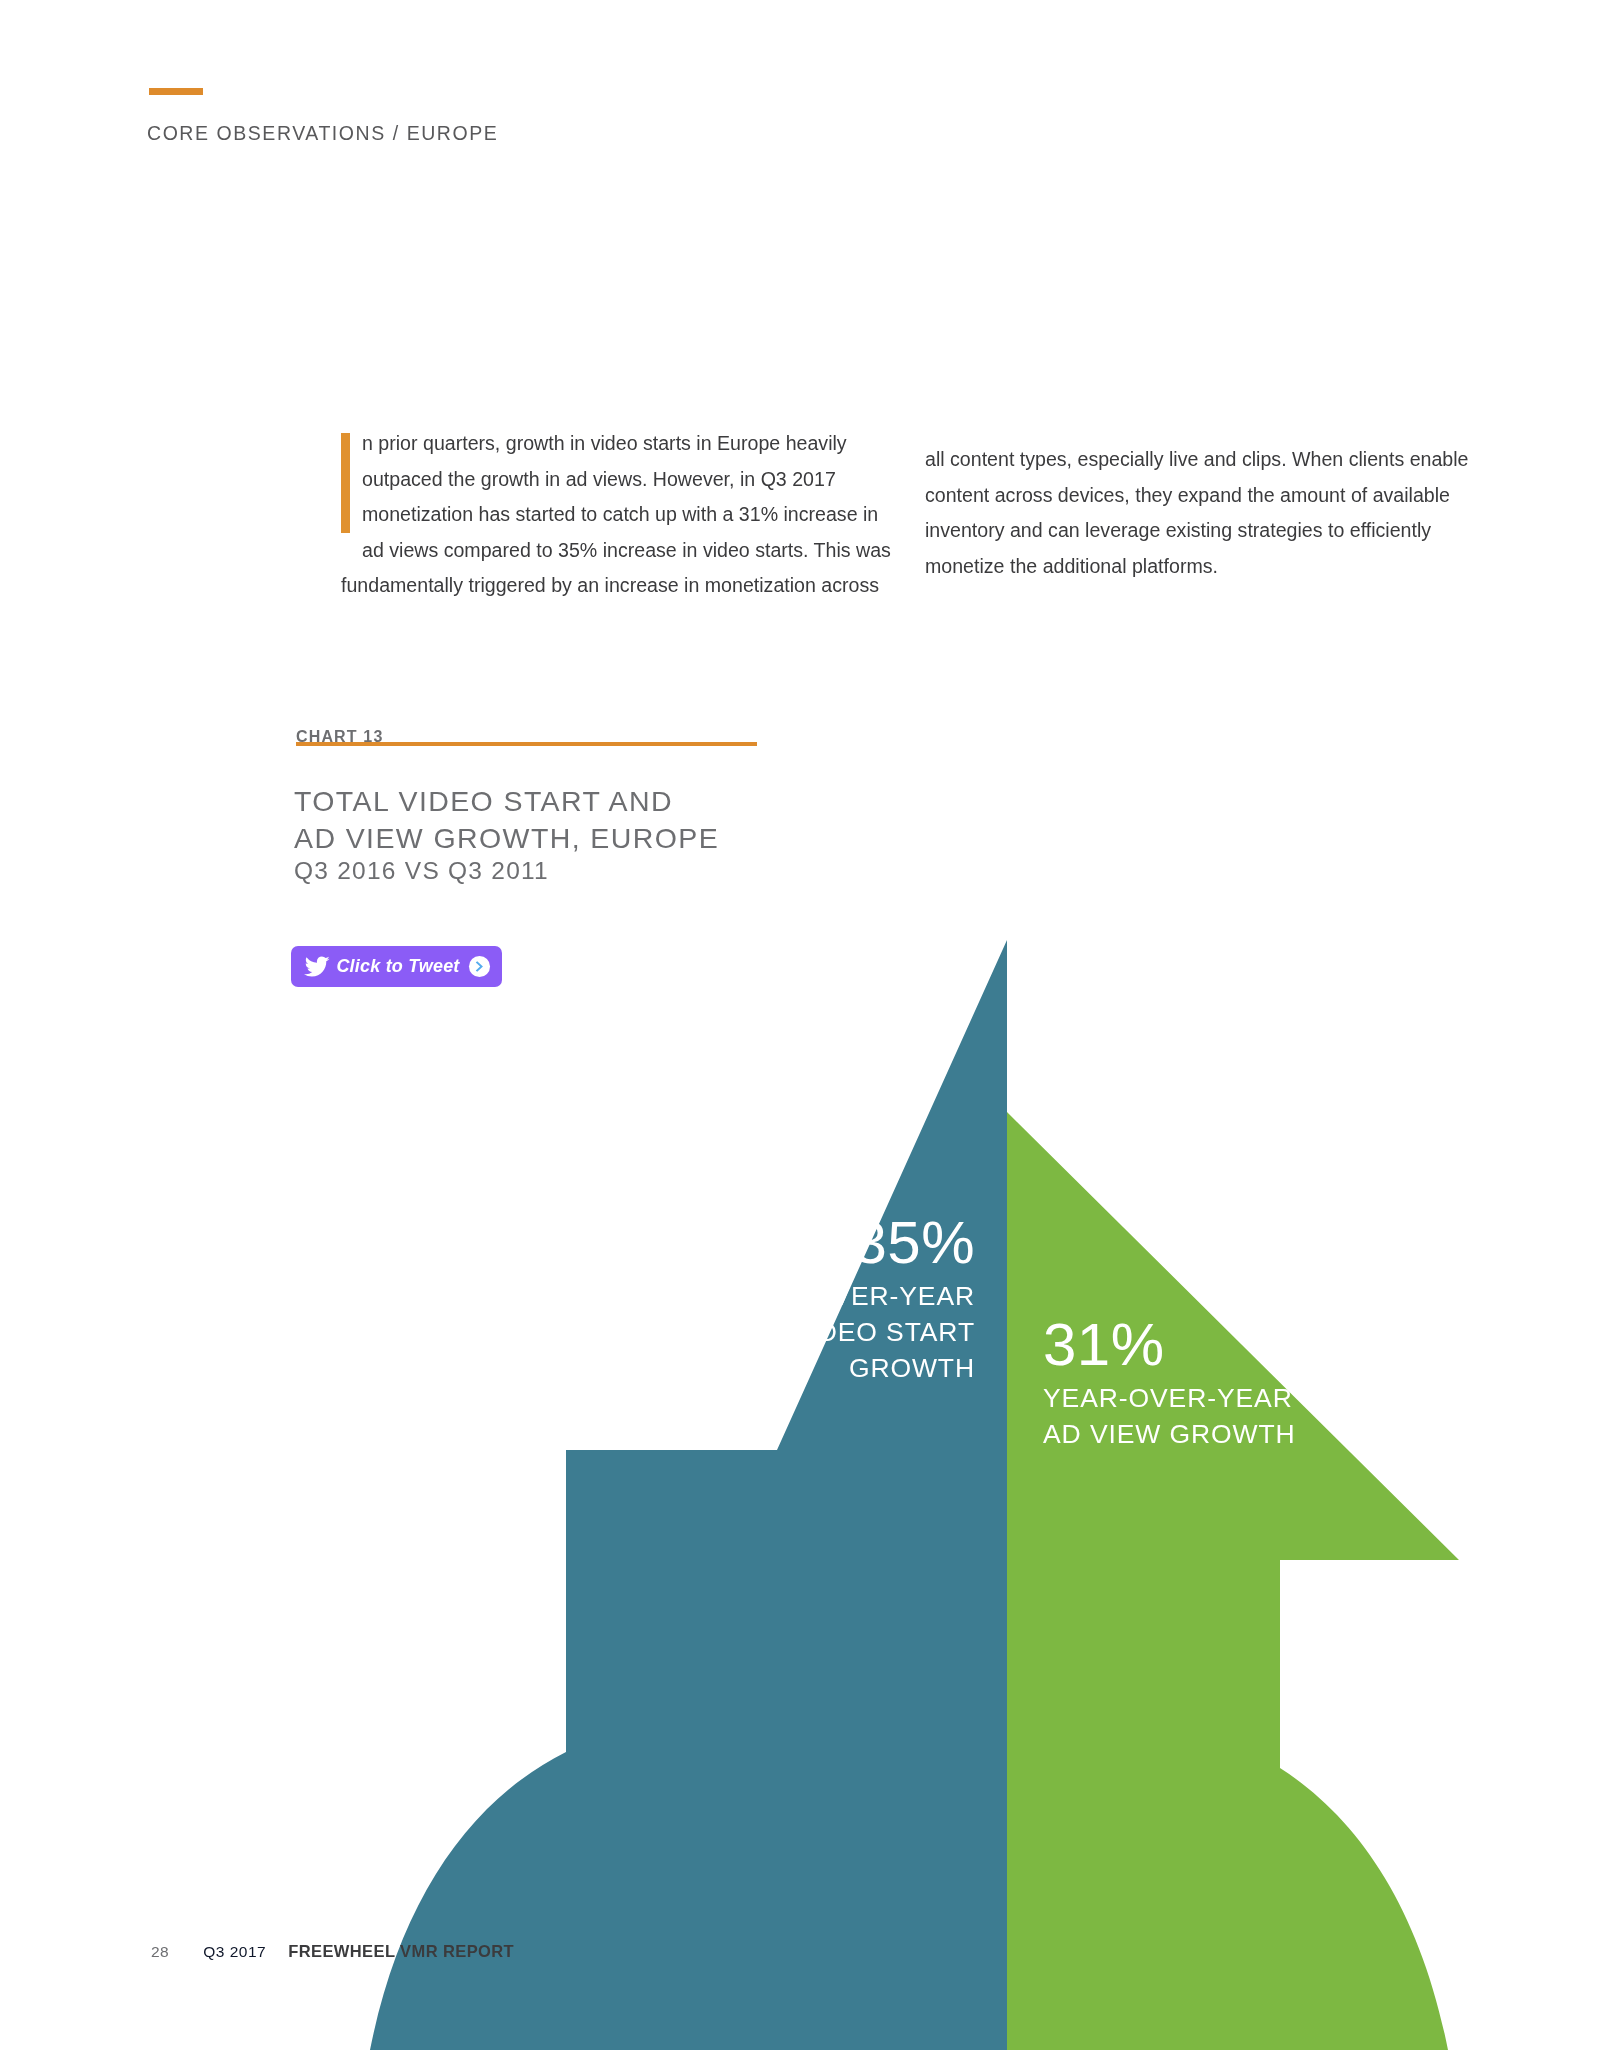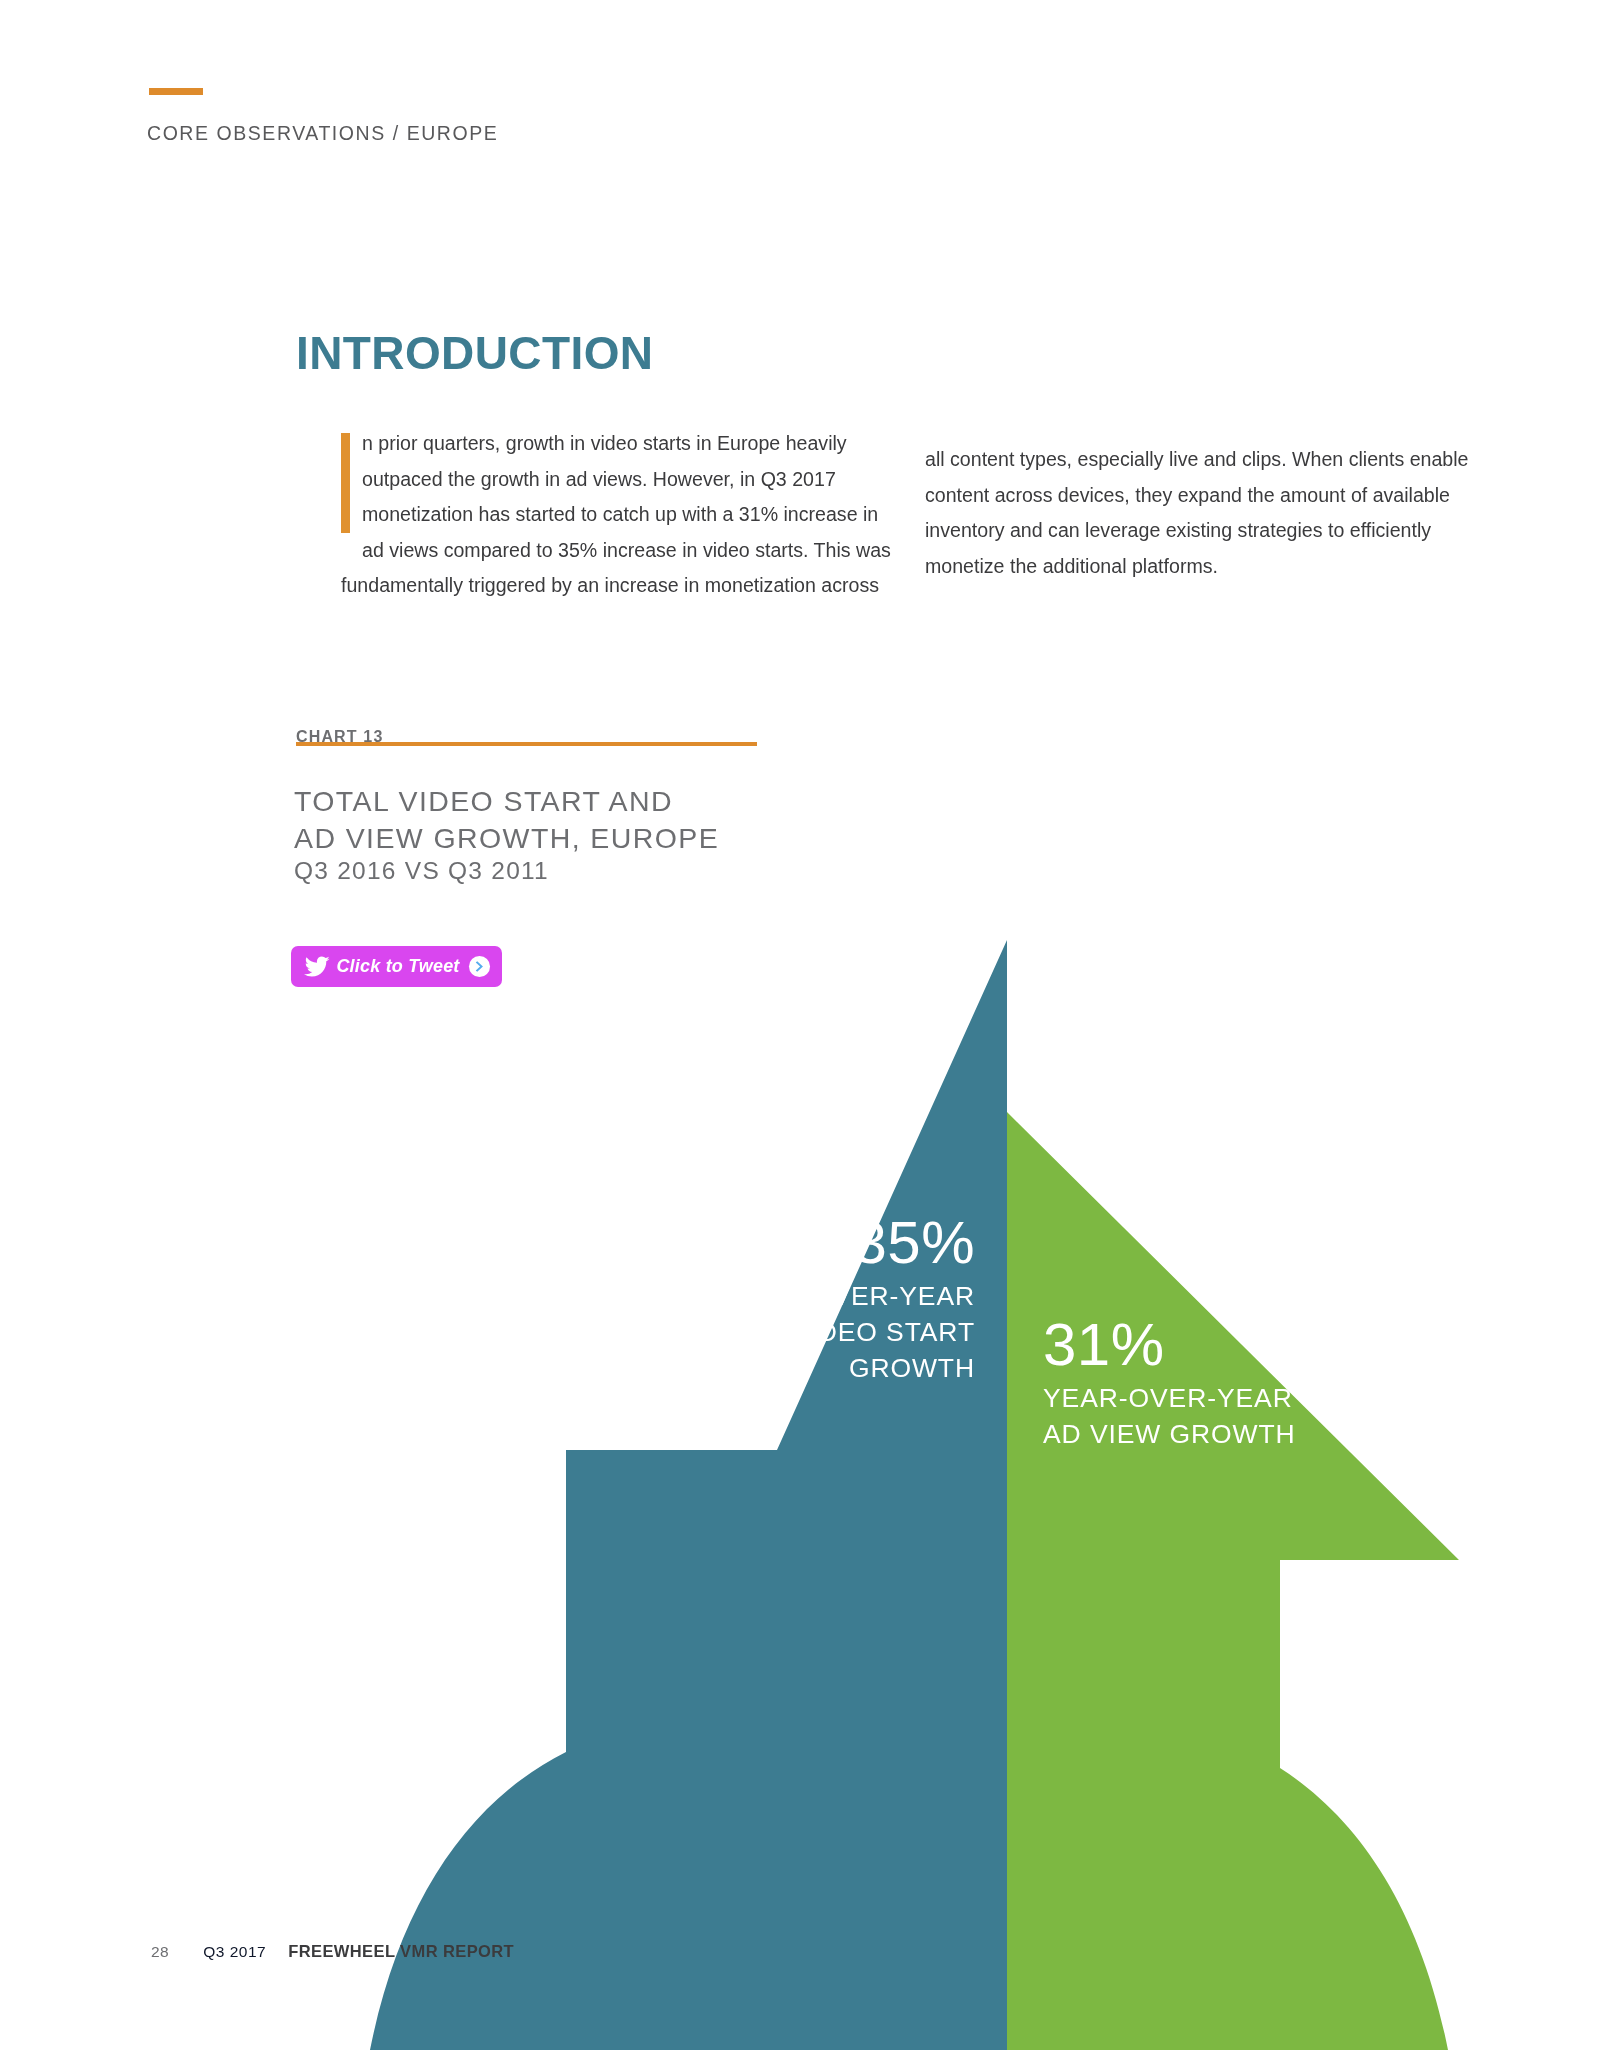--- a/index.html
+++ b/index.html
@@ -119,21 +119,21 @@
     white-space: nowrap;
   }
 
   
   #tweet-button {
     position: absolute;
     left: 291px;
     top: 946px;
     height: 41px;
     width: 211px;
-    background: #d946ef;
+    background: #8b5cf6;
     border-radius: 7px;
     display: flex;
     align-items: center;
     cursor: pointer;
     box-sizing: border-box;
     padding: 0 11px 0 13px;
   }
   #tweet-button .bird {
     width: 26px;
     height: 22px;
@@ -214,21 +214,20 @@
   }
 </style>
 </head>
 <body>
 
 <div id="page">
 
   <div id="header-rule"></div>
   <div id="header-title">CORE OBSERVATIONS / EUROPE</div>
 
-  <div id="intro-heading">INTRODUCTION</div>
 
   <div class="body-col" id="intro-col-left">
     <span id="dropcap-bar"></span>
     <span>n prior quarters, growth in video starts in Europe heavily outpaced the growth in ad views. However, in Q3 2017 monetization has started to catch up with a 31% increase in ad views compared to 35% increase in video starts. This was fundamentally triggered by an increase in monetization across</span>
   </div>
 
   <div class="body-col" id="intro-col-right">
     <span>all content types, especially live and clips. When clients enable content across devices, they expand the amount of available inventory and can leverage existing strategies to efficiently monetize the additional platforms.</span>
   </div>
 

